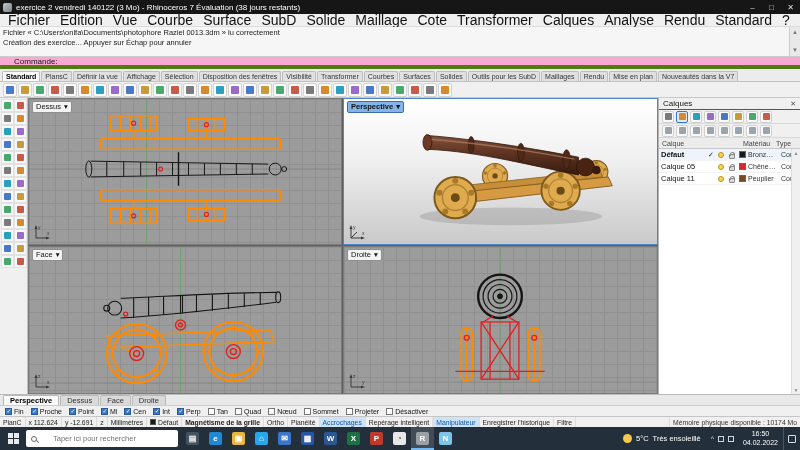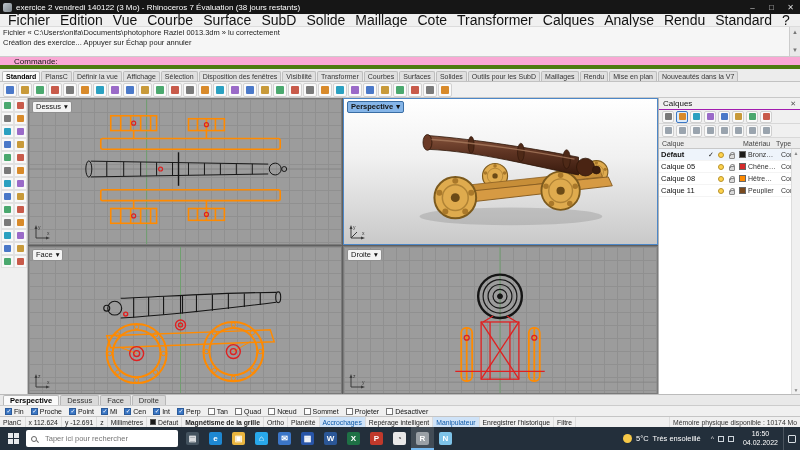--- a/index.html
+++ b/index.html
@@ -99,21 +99,21 @@
   .status-seg.active{background:#cfe3f8;color:#0a57a8}
   .status-seg.bold{font-weight:bold}
   .status-seg.mem{margin-left:auto;border-right:none;border-left:1px solid #dcdcdc;color:#333}
   .mini-chip{width:6px;height:6px;border:1px solid #555;margin-right:2px}
 
   
   .taskbar{height:23px;flex:0 0 23px;background:#232f3b;display:flex;align-items:center;color:#fff}
   .start{width:26px;height:100%;display:flex;align-items:center;justify-content:center}
   .winlogo{display:grid;grid-template-columns:5px 5px;grid-template-rows:5px 5px;gap:1px}
   .winlogo span{background:#e8eaec;display:block}
-  .search{width:152px;height:17px;background:#fff;border-radius:2px;display:flex;align-items:center;color:#555;padding-left:5px;gap:8px;margin-right:3px}
+  .search{width:152px;height:17px;background:#fff;border-radius:2px;display:flex;align-items:center;color:#555;padding-left:5px;gap:16px;margin-right:3px}
   .search input{border:none;outline:none;font-size:7.5px;font-family:inherit;width:115px;background:transparent;color:#444}
   .mag{width:6px;height:6px;border:1px solid #666;border-radius:50%;position:relative;flex:0 0 6px}
   .mag::after{content:"";position:absolute;width:3px;height:1px;background:#666;transform:rotate(45deg);right:-2.5px;bottom:-1px}
   .task-icons{display:flex;height:100%;align-items:center}
   .ticon{width:23px;height:100%;display:flex;align-items:center;justify-content:center;position:relative}
   .ticon.active{background:rgba(255,255,255,.14);box-shadow:inset 0 -2px 0 #76b9f0}
   .ticon .glyph{width:13px;height:13px;border-radius:2px;display:flex;align-items:center;justify-content:center;font-size:8px;font-weight:bold}
   .weather{margin-left:auto;display:flex;align-items:center;gap:4px;padding:0 6px;font-size:7.5px;white-space:nowrap}
   .sun{width:9px;height:9px;border-radius:50%;background:#f7c948;flex:0 0 9px}
   .tray{display:flex;align-items:center;gap:4px;padding:0 4px;font-size:7px;color:#ddd}
@@ -690,35 +690,20 @@
             <div class="lr-cell">
               <div class="lock"></div>
             </div>
             <div class="lr-cell">
               <div class="color-chip" style="background: rgb(212, 42, 42);"></div>
             </div>
             <div class="lr-mat">Chêne…</div>
             <div class="lr-type">Cont…</div>
           </div>
           <div class="layer-row">
-            <div class="lr-name">Calque 08</div>
-            <div class="lr-check"></div>
-            <div class="lr-cell">
-              <div class="bulb"></div>
-            </div>
-            <div class="lr-cell">
-              <div class="lock"></div>
-            </div>
-            <div class="lr-cell">
-              <div class="color-chip" style="background: rgb(255, 138, 0);"></div>
-            </div>
-            <div class="lr-mat">Hêtre…</div>
-            <div class="lr-type">Cont…</div>
-          </div>
-          <div class="layer-row">
             <div class="lr-name">Calque 11</div>
             <div class="lr-check"></div>
             <div class="lr-cell">
               <div class="bulb"></div>
             </div>
             <div class="lr-cell">
               <div class="lock"></div>
             </div>
             <div class="lr-cell">
               <div class="color-chip" style="background: rgb(122, 74, 30);"></div>

